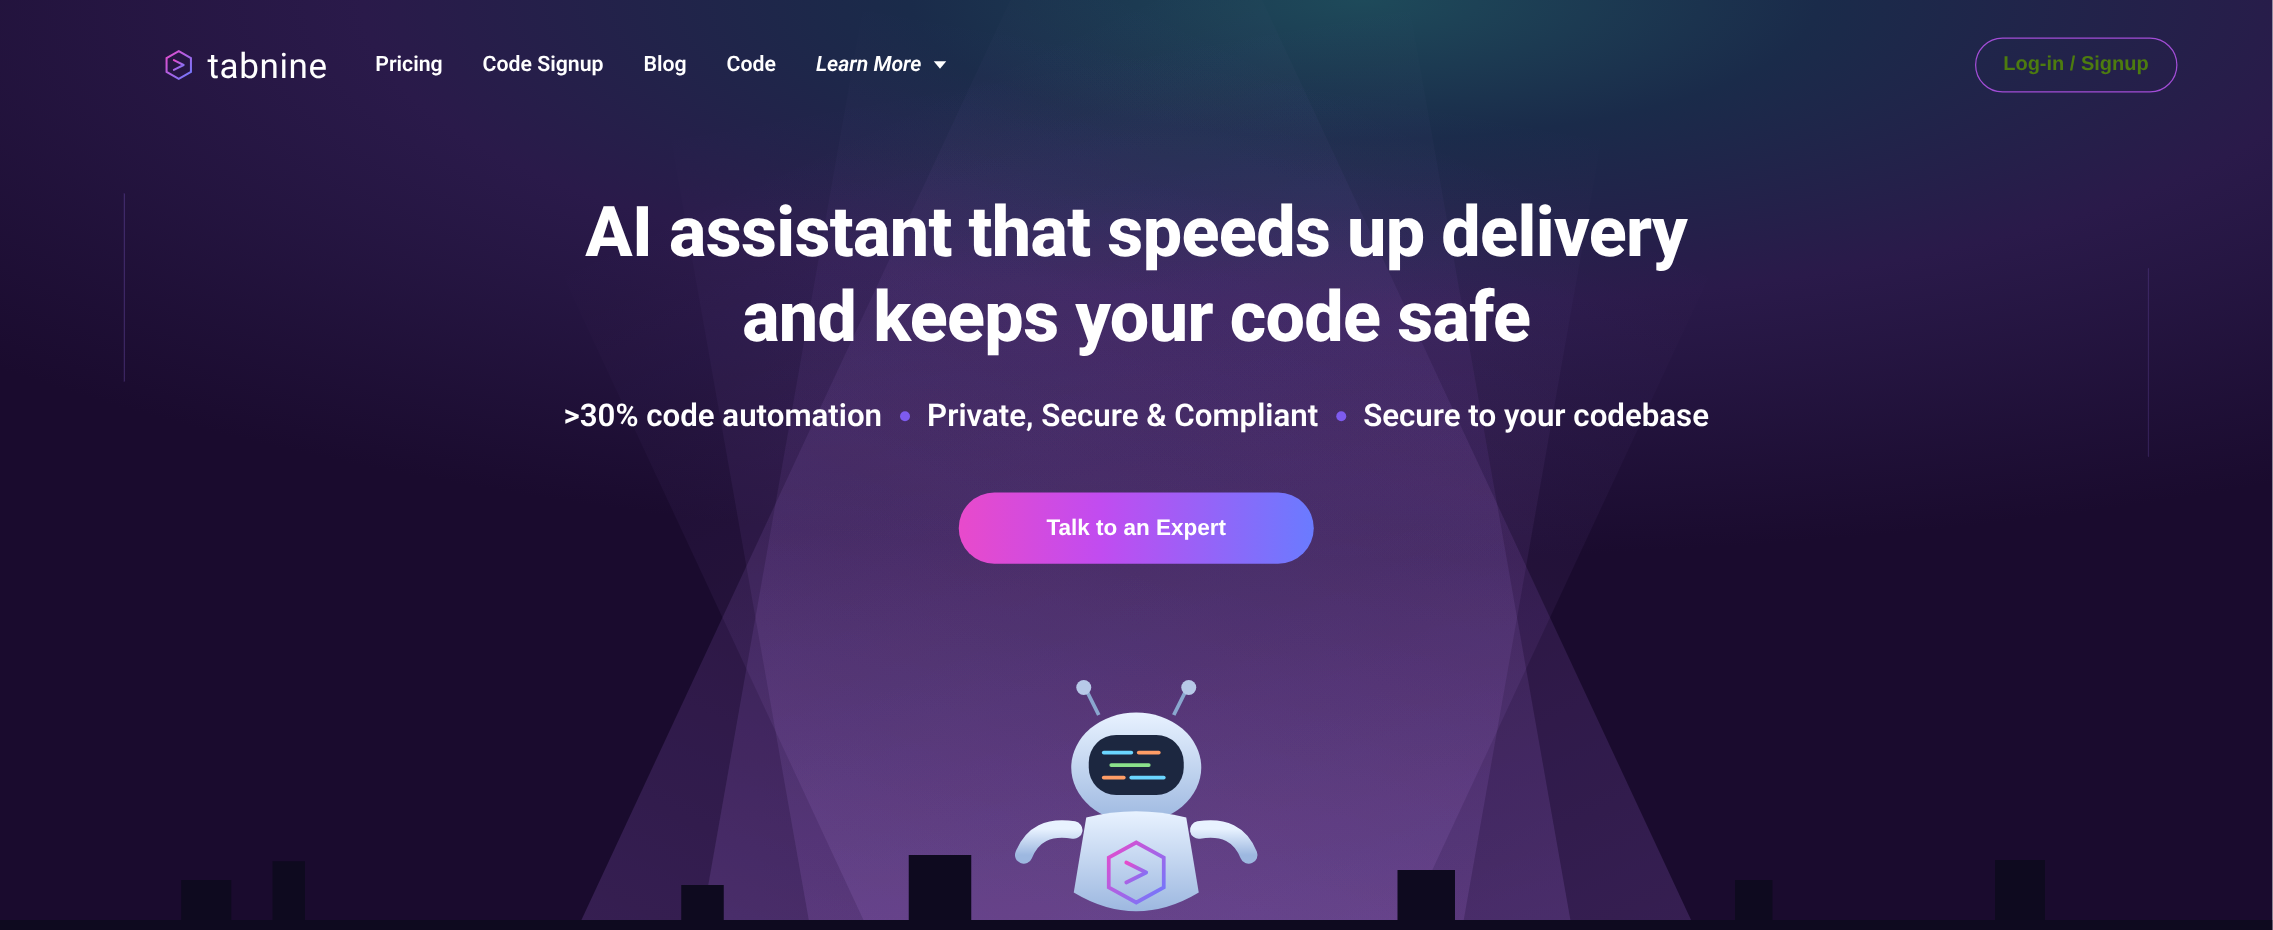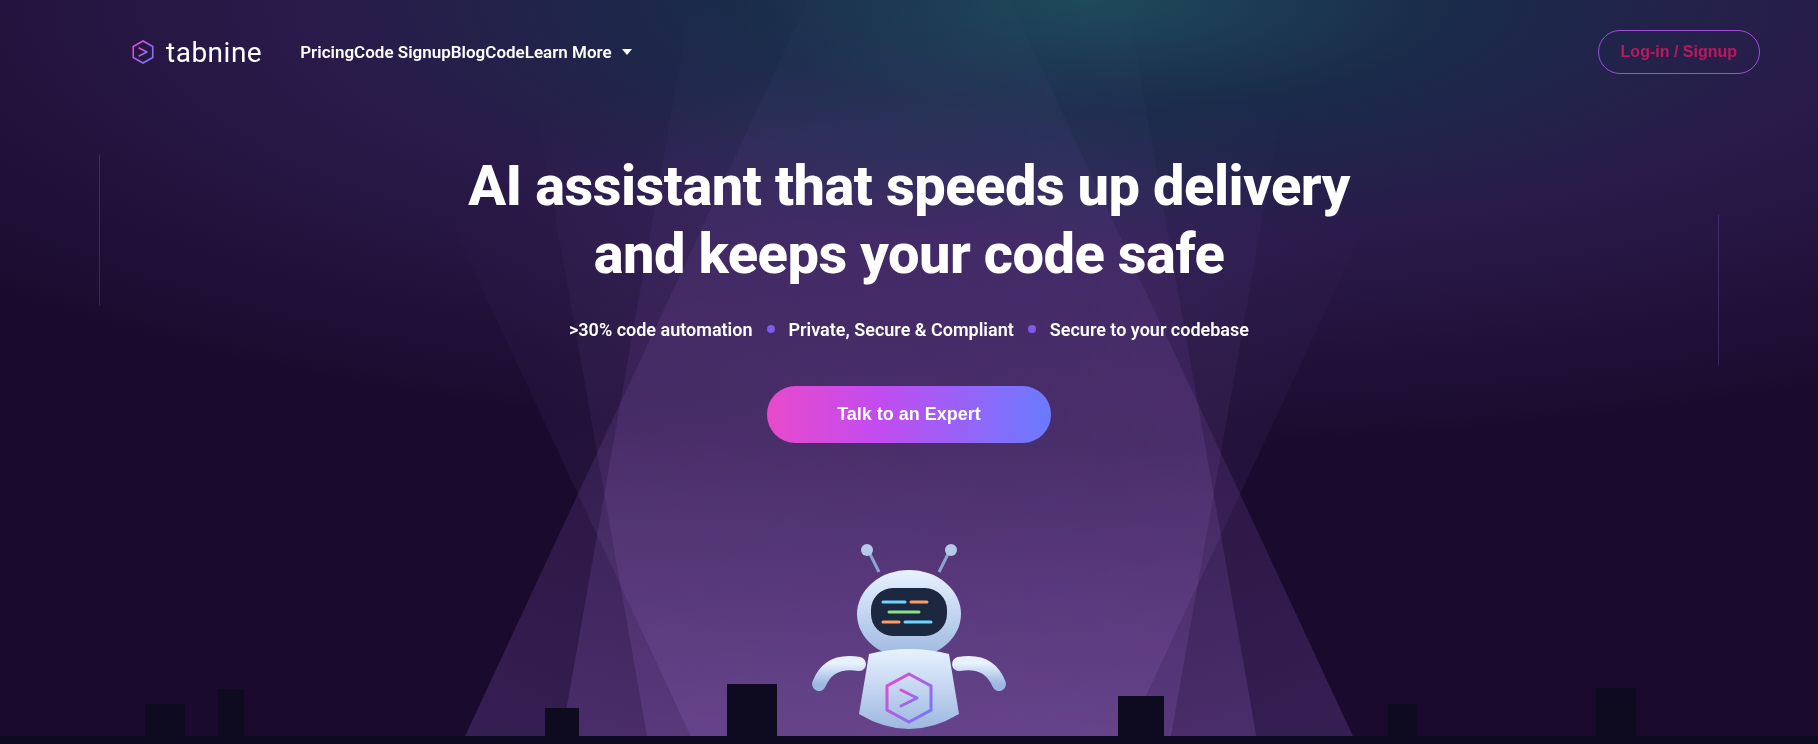--- a/index.html
+++ b/index.html
@@ -39,47 +39,47 @@
 .sp1 { transform: translateX(-50%) rotate(-25deg); }
 .sp2 { transform: translateX(-50%) rotate(-10deg); }
 .sp3 { transform: translateX(-50%) rotate(10deg); }
 .sp4 { transform: translateX(-50%) rotate(25deg); }
 
 
 header {
   display: flex;
   align-items: center;
   justify-content: space-between;
-  padding: 30px 58px 0 130px;
+  padding: 30px 76px 0 130px;
   position: relative;
   z-index: 10;
 }
 .left-group { display: flex; align-items: center; gap: 38px; }
 .logo { display: flex; align-items: center; gap: 10px; color: #fff; font-size: 28px; font-weight: 400; letter-spacing: 0.5px; }
 .logo svg { width: 26px; height: 26px; }
-nav { display: flex; align-items: flex-end; }
+nav { display: flex; align-items: flex-end; gap: 32px; }
 nav a { color: #fff; text-decoration: none; font-size: 17px; font-weight: 600; cursor: pointer; }
-.learn-more { display: inline-flex; align-items: center; gap: 10px; }
+.learn-more { display: inline-flex; align-items: center; gap: 10px; font-style: italic; }
 .caret { width: 0; height: 0; border-left: 5px solid transparent; border-right: 5px solid transparent; border-top: 6px solid #fff; }
 
 .login-btn {
   border: 1.5px solid #a24dd6;
   background: transparent;
-  color: #be185d;
+  color: #4d7c0f;
   font-size: 16px;
   font-weight: 600;
   padding: 12px 22px;
   border-radius: 24px;
   cursor: pointer;
 }
 
 
 .hero { position: relative; z-index: 5; text-align: center; margin-top: 78px; padding: 0 16px; }
 .hero h1 { font-size: 56px; font-weight: 800; line-height: 1.22; letter-spacing: -0.5px; }
-.subhead { margin-top: 30px; font-size: 18px; font-weight: 600; display: inline-flex; gap: 14px; align-items: center; flex-wrap: wrap; justify-content: center; }
+.subhead { margin-top: 30px; font-size: 25px; font-weight: 600; display: inline-flex; gap: 14px; align-items: center; flex-wrap: wrap; justify-content: center; }
 .dot { width: 8px; height: 8px; border-radius: 50%; background: #7e5bef; display: inline-block; }
 
 .cta {
   margin-top: 46px;
   display: inline-block;
   padding: 18px 70px;
   font-size: 18px;
   font-weight: 700;
   color: #fff;
   border: none;

